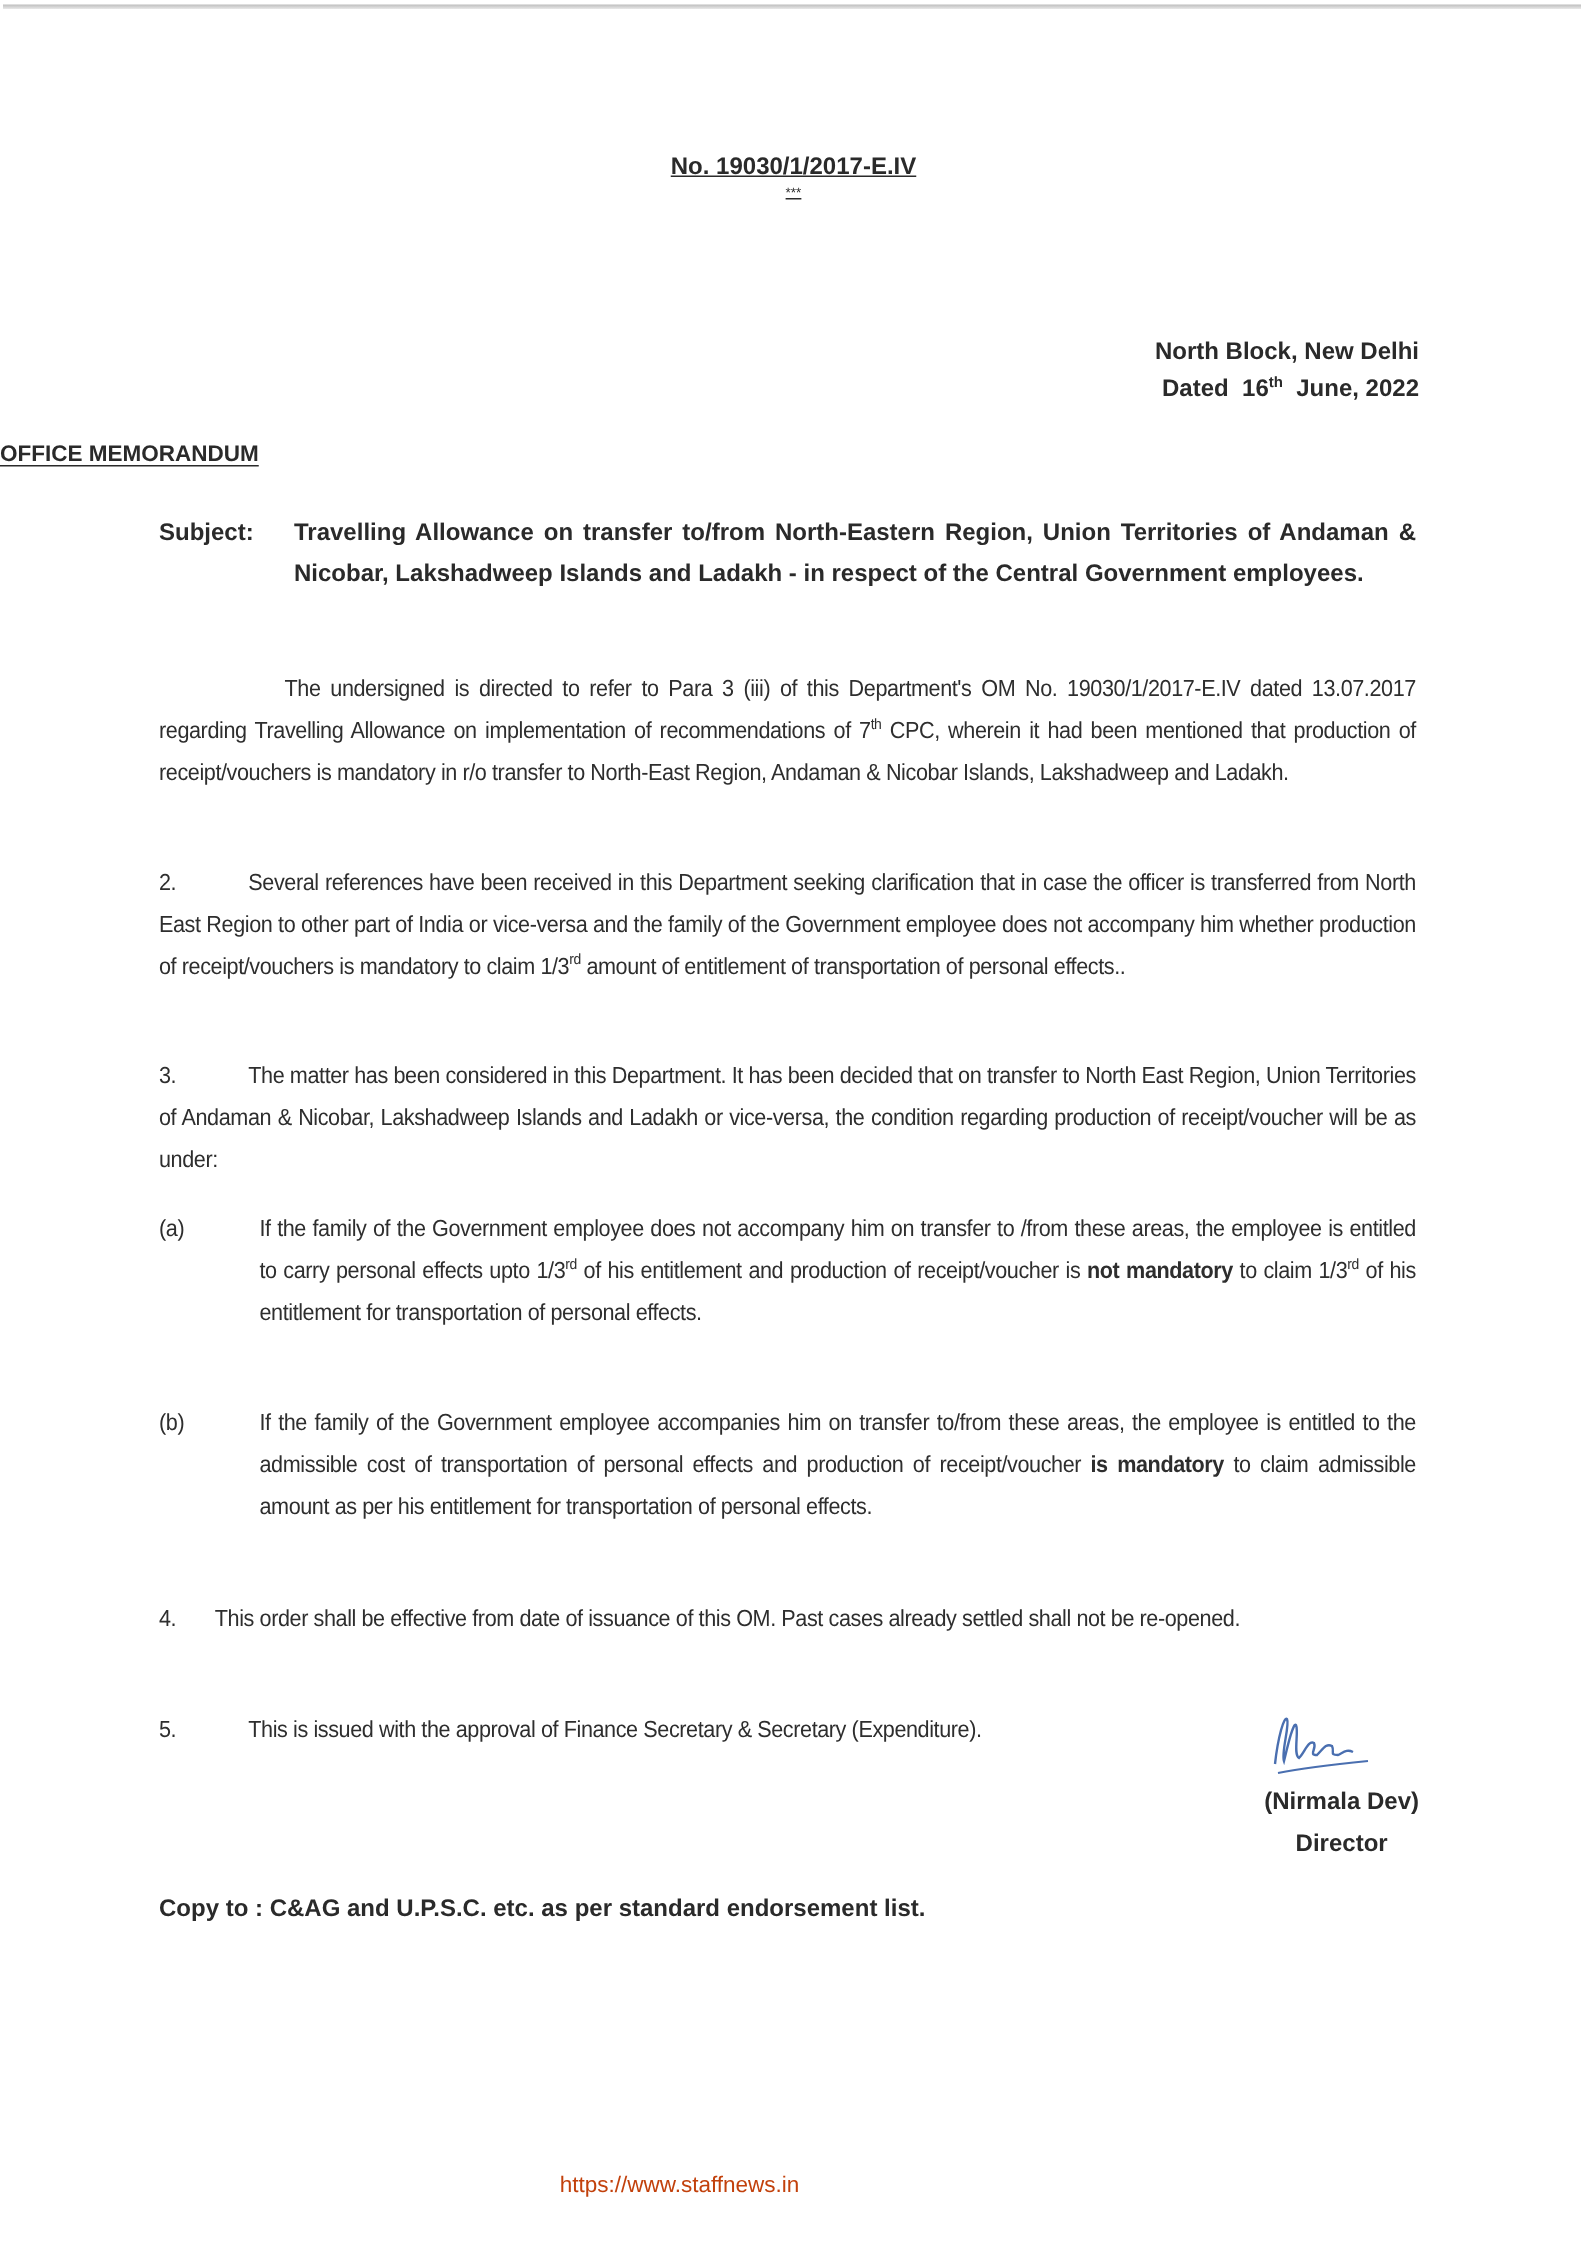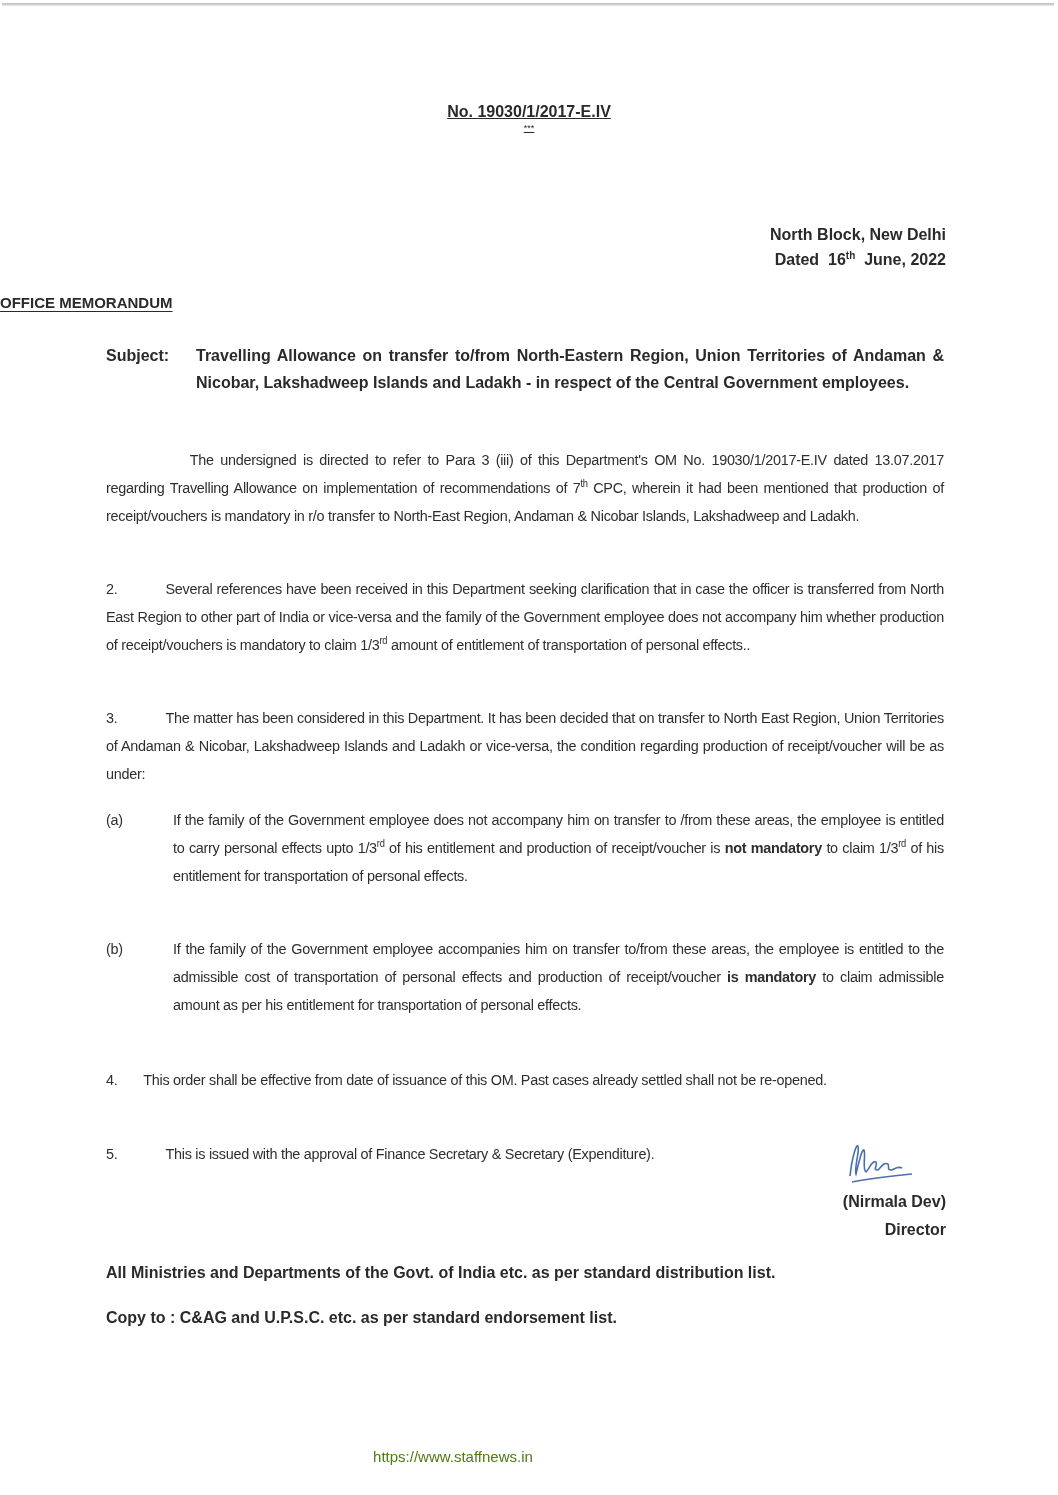--- a/index.html
+++ b/index.html
@@ -50,31 +50,31 @@
       font-size: 15.5px; line-height: 28px; color: #2e2e2e; letter-spacing: -0.3px;
       transform: scaleX(0.93); transform-origin: left top;
     }
     .sub-item .label { width: 72px; flex: none; }
     .sub-item .text { text-align: justify; text-align-last: left; }
     b { font-weight: bold; }
     .signature {
       position: absolute; left: 842px; top: 1138px; width: 80px; height: 50px;
     }
     .signatory {
-      position: absolute; right: 112px; top: 1188px; text-align: right;
+      position: absolute; right: 112px; top: 1188px; text-align: center;
       font-weight: bold; font-size: 16px; line-height: 28px;
     }
     .to-block {
       position: absolute; left: 106px; top: 1262px; font-weight: bold; font-size: 16px;
       width: 850px;
     }
     .to-block div { margin-bottom: 23px; line-height: 22px; }
     .footer-url {
       position: absolute; left: 0; width: 906px; top: 1448px; text-align: center;
-      font-size: 15px; color: #4d7c0f;
+      font-size: 15px; color: #c2410c;
     }
   </style>
 </head>
 <body>
 
 <div class="top-edge"></div>
 
 <div class="header-block">
   <div>No. 19030/1/2017-E.IV</div>
   <div class="stars">***</div>
@@ -136,17 +136,16 @@
   <path d="M8 38 C10 20, 14 6, 16 8 C18 12, 12 30, 14 36 C16 28, 20 10, 22 12 C24 16, 20 32, 24 34 C28 30, 30 22, 34 24 C36 28, 30 32, 36 32 C40 28, 42 24, 46 26 C48 30, 44 32, 50 32 C54 30, 56 28, 60 30" stroke="#4a6fb0" stroke-width="1.6" fill="none"></path>
   <path d="M10 44 C30 40, 50 38, 70 36" stroke="#4a6fb0" stroke-width="1.4" fill="none"></path>
 </svg>
 
 <div class="signatory">
   <div>(Nirmala Dev)</div>
   <div>Director</div>
 </div>
 
 <div class="to-block">
-  <div>All Ministries and Departments of the Govt. of India etc. as per standard distribution list.</div>
   <div>Copy to : C&amp;AG and U.P.S.C. etc. as per standard endorsement list.</div>
 </div>
 
 <div class="footer-url">https://www.staffnews.in</div>
 
 </body></html>

